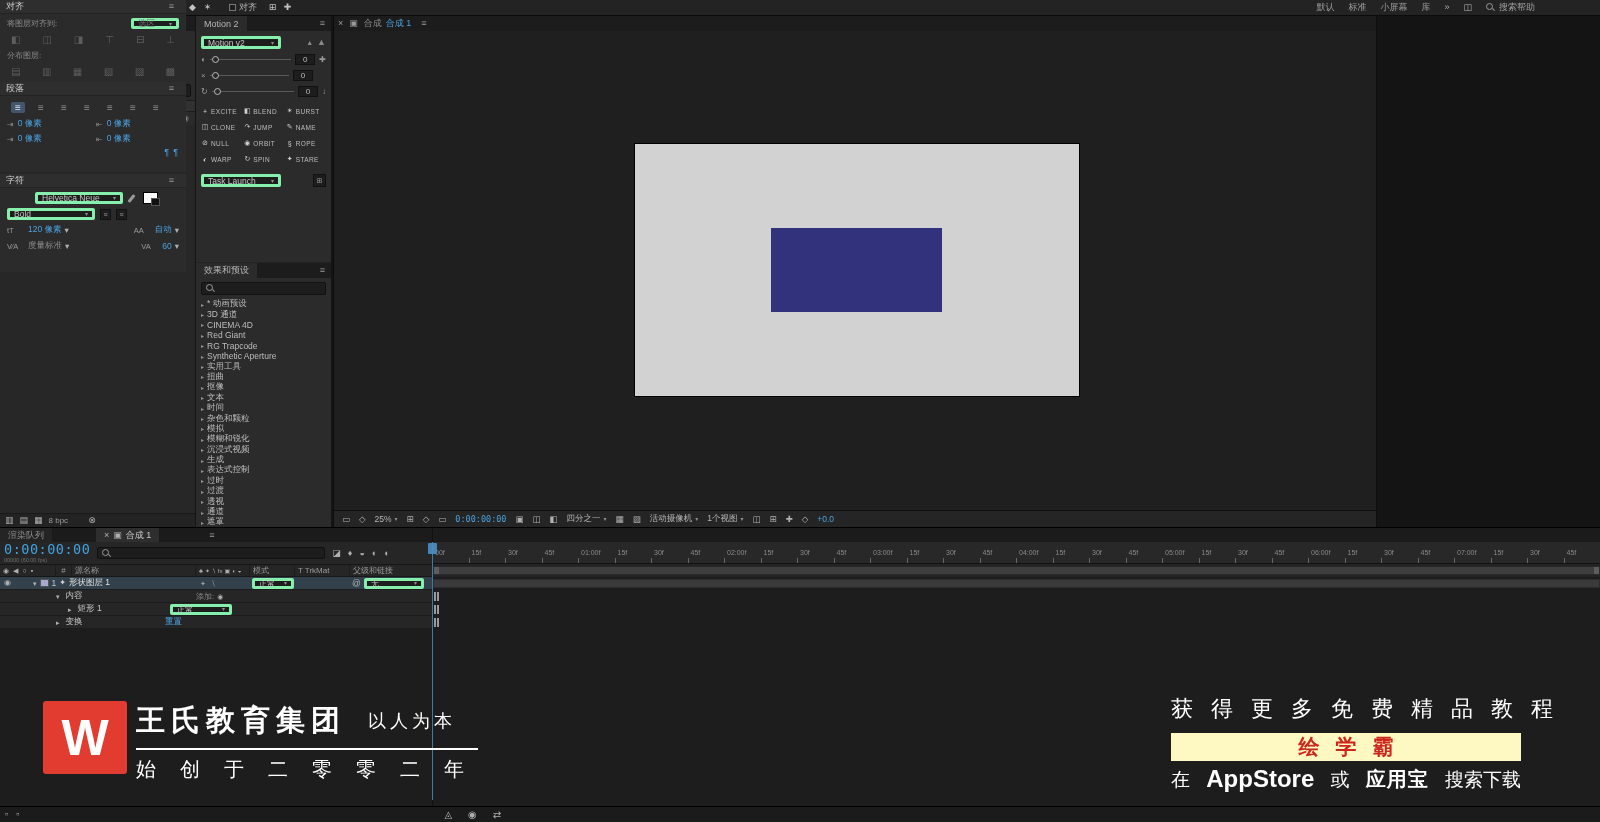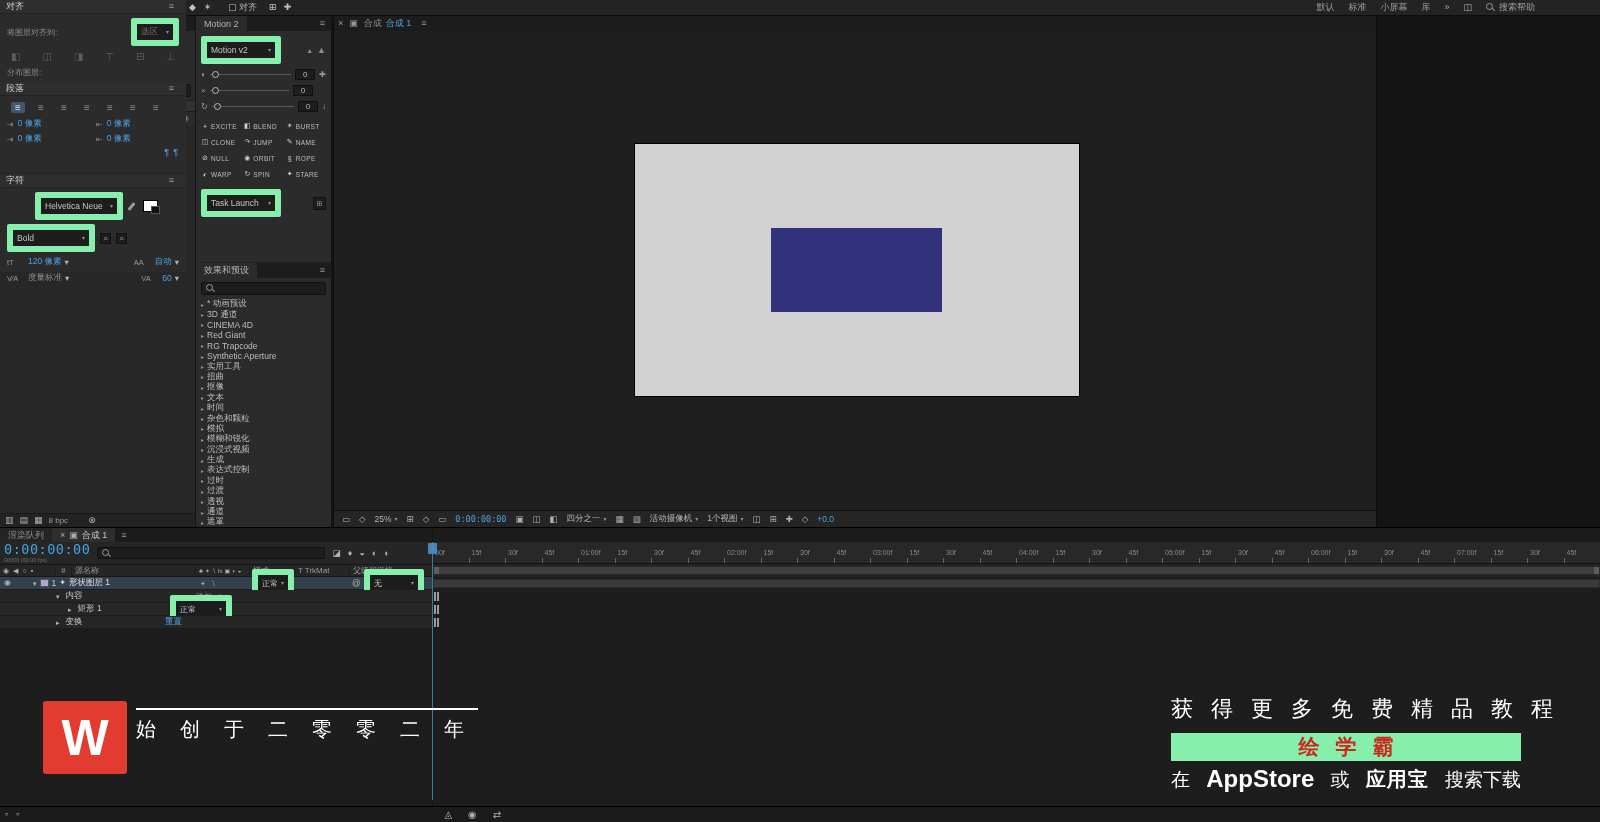--- a/index.html
+++ b/index.html
@@ -7,21 +7,21 @@
 body{font-family:"Liberation Sans","DejaVu Sans",sans-serif;background:#101010;color:#c8c8c8;}
 #app{position:relative;width:1600px;height:822px;background:#141414;font-size:9px;}
 .ico{display:inline-block;text-align:center;line-height:1;color:#b0b0b0;}
 .dim{color:#8a8a8a;}
 .blue{color:#4ba0dd;}
 .panel{position:absolute;background:#2b2b2b;}
 .tabbar{height:15px;background:#1c1c1c;display:flex;align-items:stretch;font-size:9px;color:#b5b5b5;}
 .tab{display:flex;align-items:center;gap:4px;padding:0 8px;background:#2b2b2b;white-space:nowrap;}
 .tab.off{background:#242424;color:#8f8f8f;}
 .hamb{display:flex;align-items:center;padding:0 6px;color:#9a9a9a;}
-.vsel{height:13px;background:#1d1d1d;border:6px solid #86efac;border-radius:2px;display:inline-flex;align-items:center;gap:3px;padding:8px 4px;font-size:8.5px;color:#c5c5c5;white-space:nowrap;}
+.vsel{height:13px;background:#1d1d1d;border:3px solid #86efac;border-radius:2px;display:inline-flex;align-items:center;gap:3px;padding:0 4px;font-size:8.5px;color:#c5c5c5;white-space:nowrap;}
 .vsel .arr{margin-left:auto;font-size:6px;color:#8d8d8d;}
 .searchbox{height:13px;background:#1d1d1d;border:1px solid #111;border-radius:2px;display:flex;align-items:center;gap:4px;padding:0 4px;}
 .mag{position:relative;width:9px;height:9px;flex:none;}
 .mag::before{content:"";position:absolute;left:0;top:0;width:5px;height:5px;border:1px solid #9a9a9a;border-radius:50%;}
 .mag::after{content:"";position:absolute;left:6px;top:6px;width:3px;height:1px;background:#9a9a9a;transform:rotate(45deg);}
 
 #menubar{position:absolute;left:0;top:0;width:1600px;height:16px;background:#232323;border-bottom:1px solid #0b0b0b;display:flex;align-items:center;padding:0 5px;}
 #menubar-tools{display:flex;align-items:center;}
 #menubar .tool{width:15px;font-size:9px;color:#c2c2c2;text-align:center;cursor:default;}
 .snapwrap{display:flex;align-items:center;gap:3px;margin-left:14px;color:#b5b5b5;}
@@ -86,21 +86,21 @@
 .crow{display:flex;align-items:center;gap:5px;margin-bottom:4px;}
 .cico{font-size:7.5px;color:#9a9a9a;width:16px;}
 .cval{display:flex;align-items:center;gap:3px;font-size:8.5px;}
 .eyedrop{position:relative;width:10px;height:11px;}
 .eyedrop::before{content:"";position:absolute;left:2px;top:1px;width:3px;height:9px;background:#9a9a9a;transform:rotate(40deg);border-radius:1px;}
 .swatch{position:relative;width:15px;height:12px;background:#fff;border:1px solid #000;}
 .swatch::after{content:"";position:absolute;right:-3px;bottom:-3px;width:7px;height:6px;background:#111;border:1px solid #555;}
 .minib{width:11px;height:11px;background:#1d1d1d;border:1px solid #111;color:#9a9a9a;font-size:7px;display:flex;align-items:center;justify-content:center;}
 
 #timeline{position:absolute;left:0;top:527px;width:1600px;height:279px;background:#1d1d1d;border-top:1px solid #000;}
-#tl-tabs{position:absolute;left:0;top:0;width:1600px;height:14px;background:#1b1b1b;display:flex;align-items:stretch;font-size:9px;}
+#tl-tabs{position:absolute;left:0;top:0;width:1600px;height:14px;background:#1b1b1b;display:flex;align-items:stretch;font-size:9px;gap:44px;}
 #tl-controls{position:absolute;left:0;top:14px;width:432px;height:22px;background:#262626;display:flex;align-items:center;gap:7px;padding:0 4px;}
 .timewrap{display:flex;flex-direction:column;line-height:1;}
 .timecode{font-family:"DejaVu Sans Mono","Liberation Mono",monospace;font-size:13.5px;color:#41a2e0;letter-spacing:.5px;}
 .timesub{font-size:5.5px;color:#6f6f6f;margin-top:1px;}
 #tl-ruler{position:absolute;left:432px;top:14px;width:1168px;height:22px;background:#282828;border-bottom:1px solid #131313;overflow:hidden;display:flex;align-items:flex-end;}
 .rcell{flex:0 0 36.5px;position:relative;height:14px;font-size:7px;color:#8a8a8a;padding-left:3px;}
 .rcell::before{content:"";position:absolute;left:0;bottom:0;width:1px;height:5px;background:#666;}
 #tl-head{position:absolute;left:0;top:36px;width:432px;height:13px;background:#262626;border-top:1px solid #161616;border-bottom:1px solid #161616;display:flex;align-items:center;font-size:8px;color:#9a9a9a;}
 .hc{display:flex;align-items:center;gap:4px;padding:0 3px;height:100%;border-right:1px solid #1d1d1d;}
 #tl-workarea{position:absolute;left:432px;top:36px;width:1168px;height:13px;background:#232323;}
@@ -119,21 +119,21 @@
 #brand-left{position:absolute;left:43px;top:173px;display:flex;align-items:flex-start;gap:9px;}
 #brand-logo{width:84px;height:73px;background:#e23b30;border-radius:3px;display:flex;align-items:center;justify-content:center;color:#fff;font-size:50px;font-weight:bold;transform:none;}
 #brand-text{padding-top:0;}
 .brandrow1{display:flex;align-items:center;gap:22px;color:#fff;}
 .company{font-size:29px;letter-spacing:6px;font-weight:600;}
 .slogan{font-size:18px;letter-spacing:4px;}
 .brandline{width:342px;height:2px;background:#fff;margin:7px 0 6px 0;}
 .founded{font-size:20px;color:#fff;letter-spacing:24px;white-space:nowrap;text-align:center;}
 #brand-right{position:absolute;left:1171px;top:166px;width:350px;}
 .promo1{font-size:22px;color:#fff;letter-spacing:18px;white-space:nowrap;}
-.promobar{margin-top:9px;height:28px;background:#86efac;display:flex;align-items:center;justify-content:center;}
+.promobar{margin-top:9px;height:28px;background:#fef9c3;display:flex;align-items:center;justify-content:center;}
 .promoapp{color:#cd261c;font-size:21px;font-weight:bold;letter-spacing:16px;text-indent:16px;}
 .promo2{margin-top:4px;display:flex;align-items:flex-end;justify-content:space-between;color:#fff;white-space:nowrap;}
 .p2a{font-size:19px;}
 .p2b{font-size:24px;font-weight:bold;}
 .p2c{font-size:20px;font-weight:bold;letter-spacing:1px;}
 
 #statusbar{position:absolute;left:0;top:806px;width:1600px;height:16px;background:#1b1b1b;border-top:1px solid #000;display:flex;align-items:center;color:#8a8a8a;}
 #statusbar .grp1{display:flex;gap:8px;padding-left:5px;}
 #statusbar .grp2{display:flex;gap:16px;margin-left:425px;font-size:10px;}
 </style>
@@ -791,20 +791,24 @@
 
     <div id="tl-divider"></div>
     <div id="cti"></div>
     <div id="cti-handle"></div>
 
     <div id="brand-left">
       <div id="brand-logo">
           <span>W</span>
         </div>
       <div id="brand-text">
+        <div class="brandrow1">
+          <span class="company">王氏教育集团</span>
+          <span class="slogan">以人为本</span>
+        </div>
         <div class="brandline"></div>
         <div class="founded">始创于二零零二年</div>
       </div>
     </div>
     <div id="brand-right">
       <div class="promo1">获得更多免费精品教程</div>
       <div class="promobar">
         <span class="promoapp">绘学霸</span>
       </div>
       <div class="promo2">

